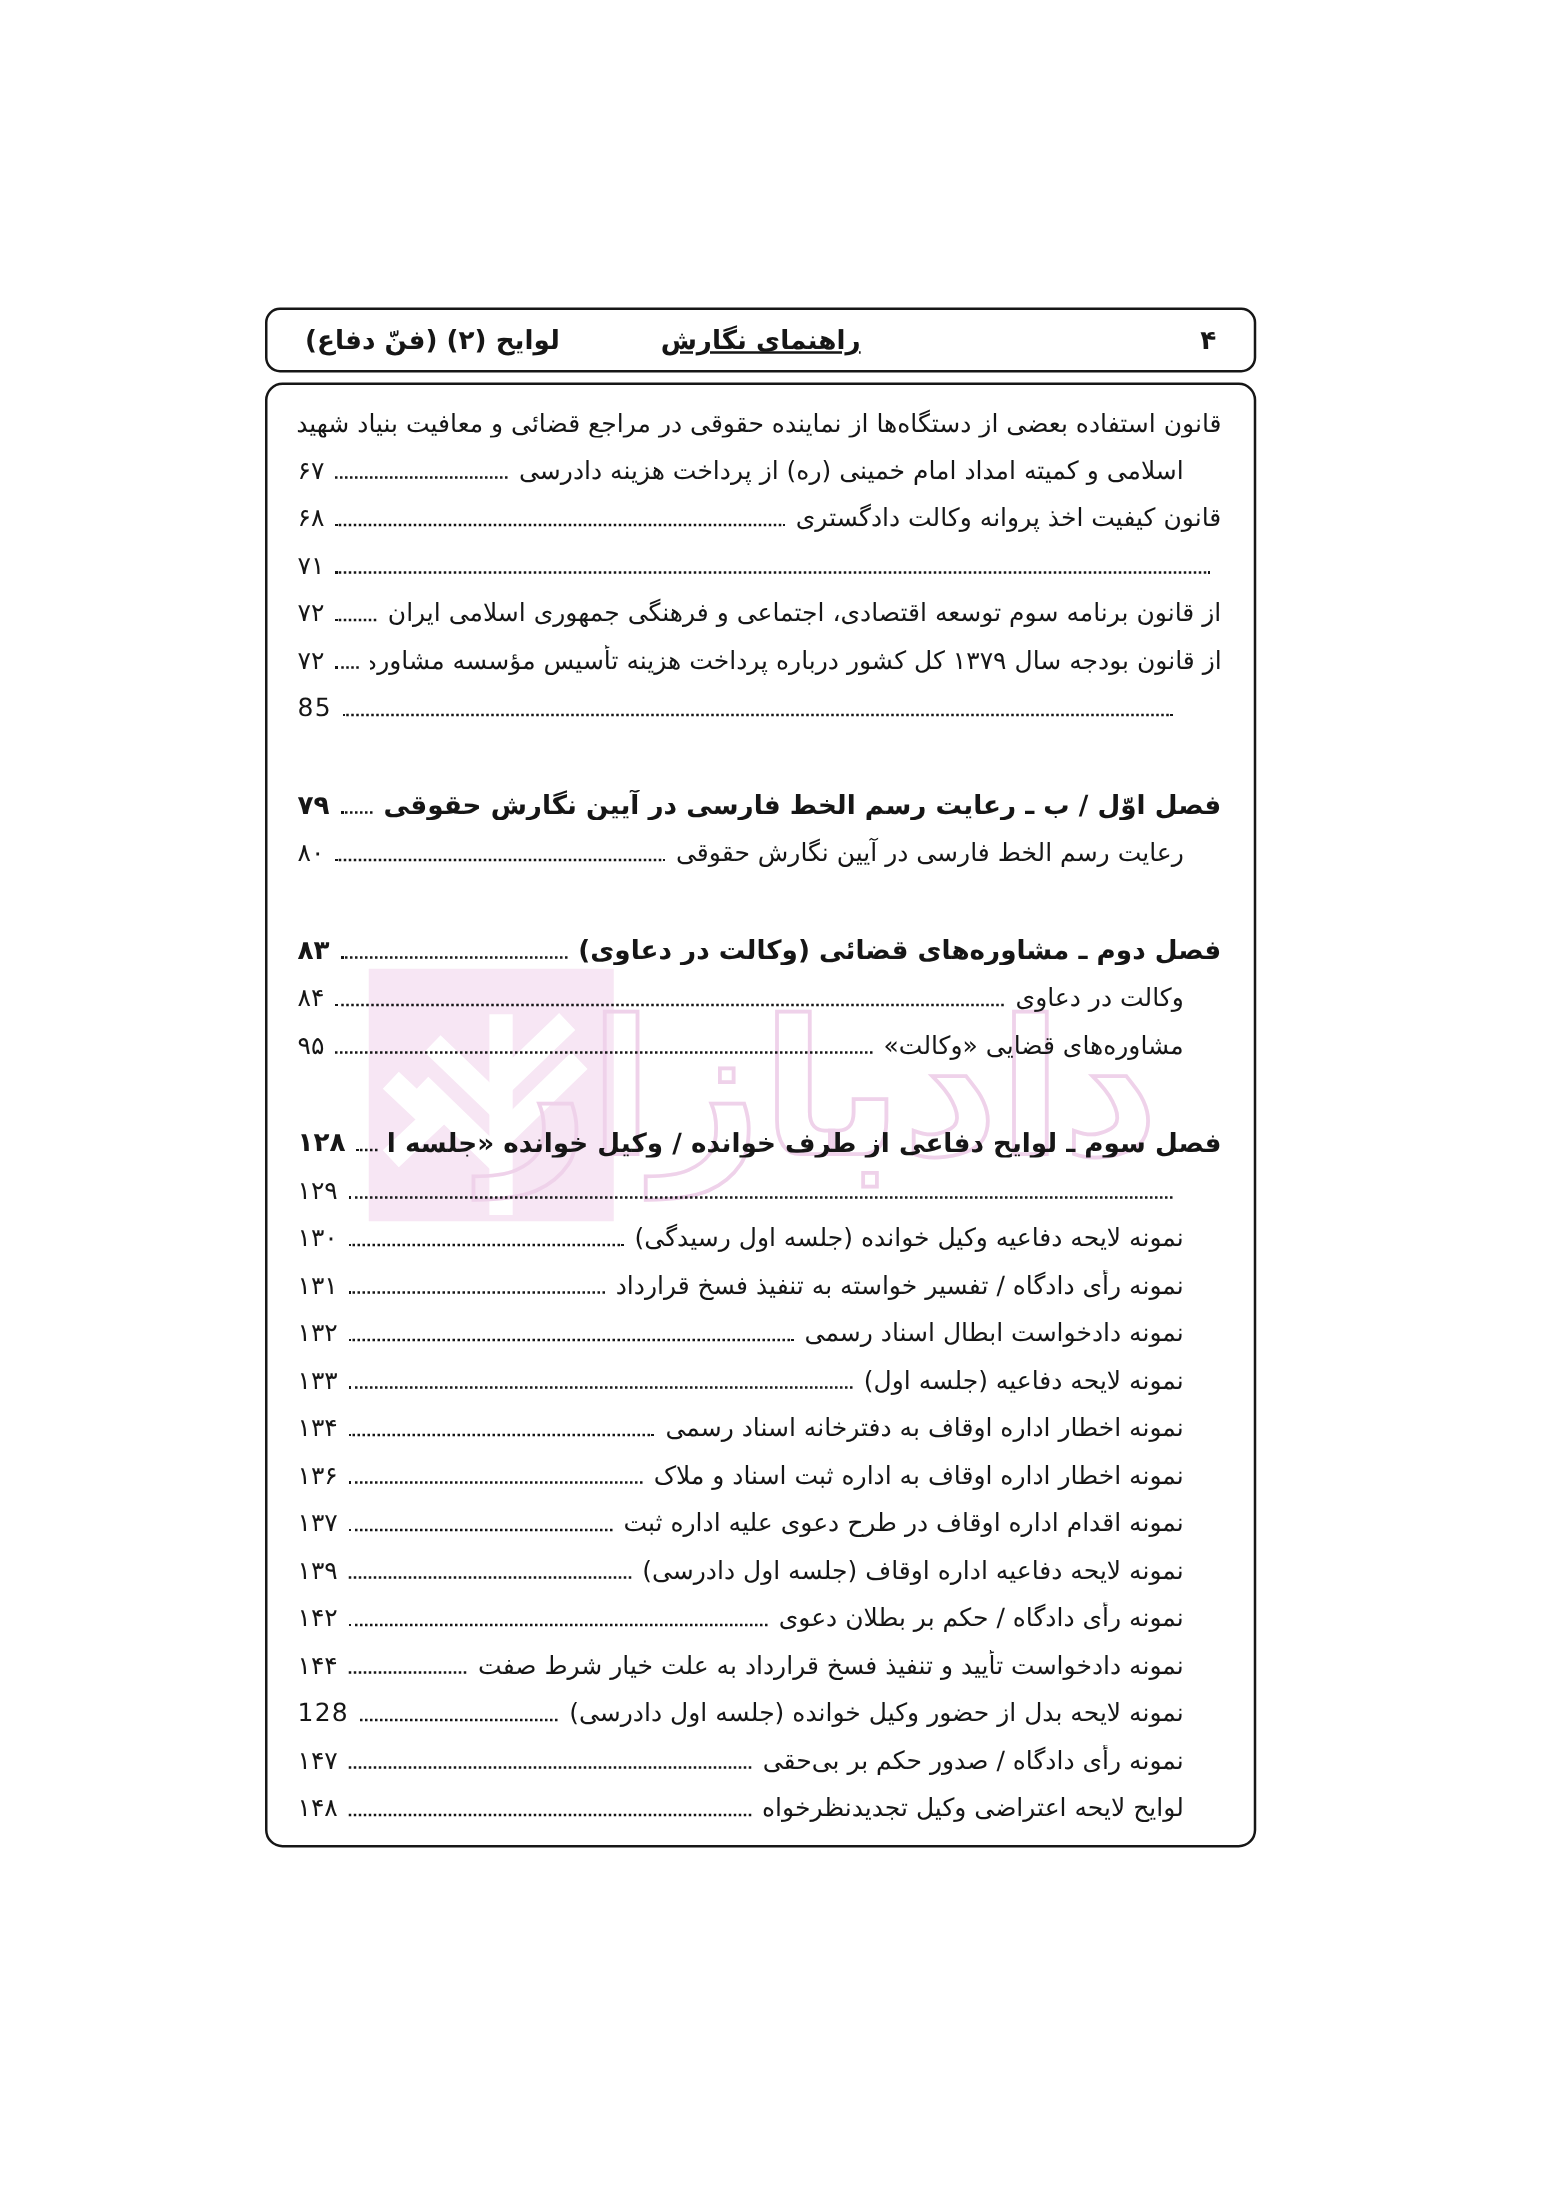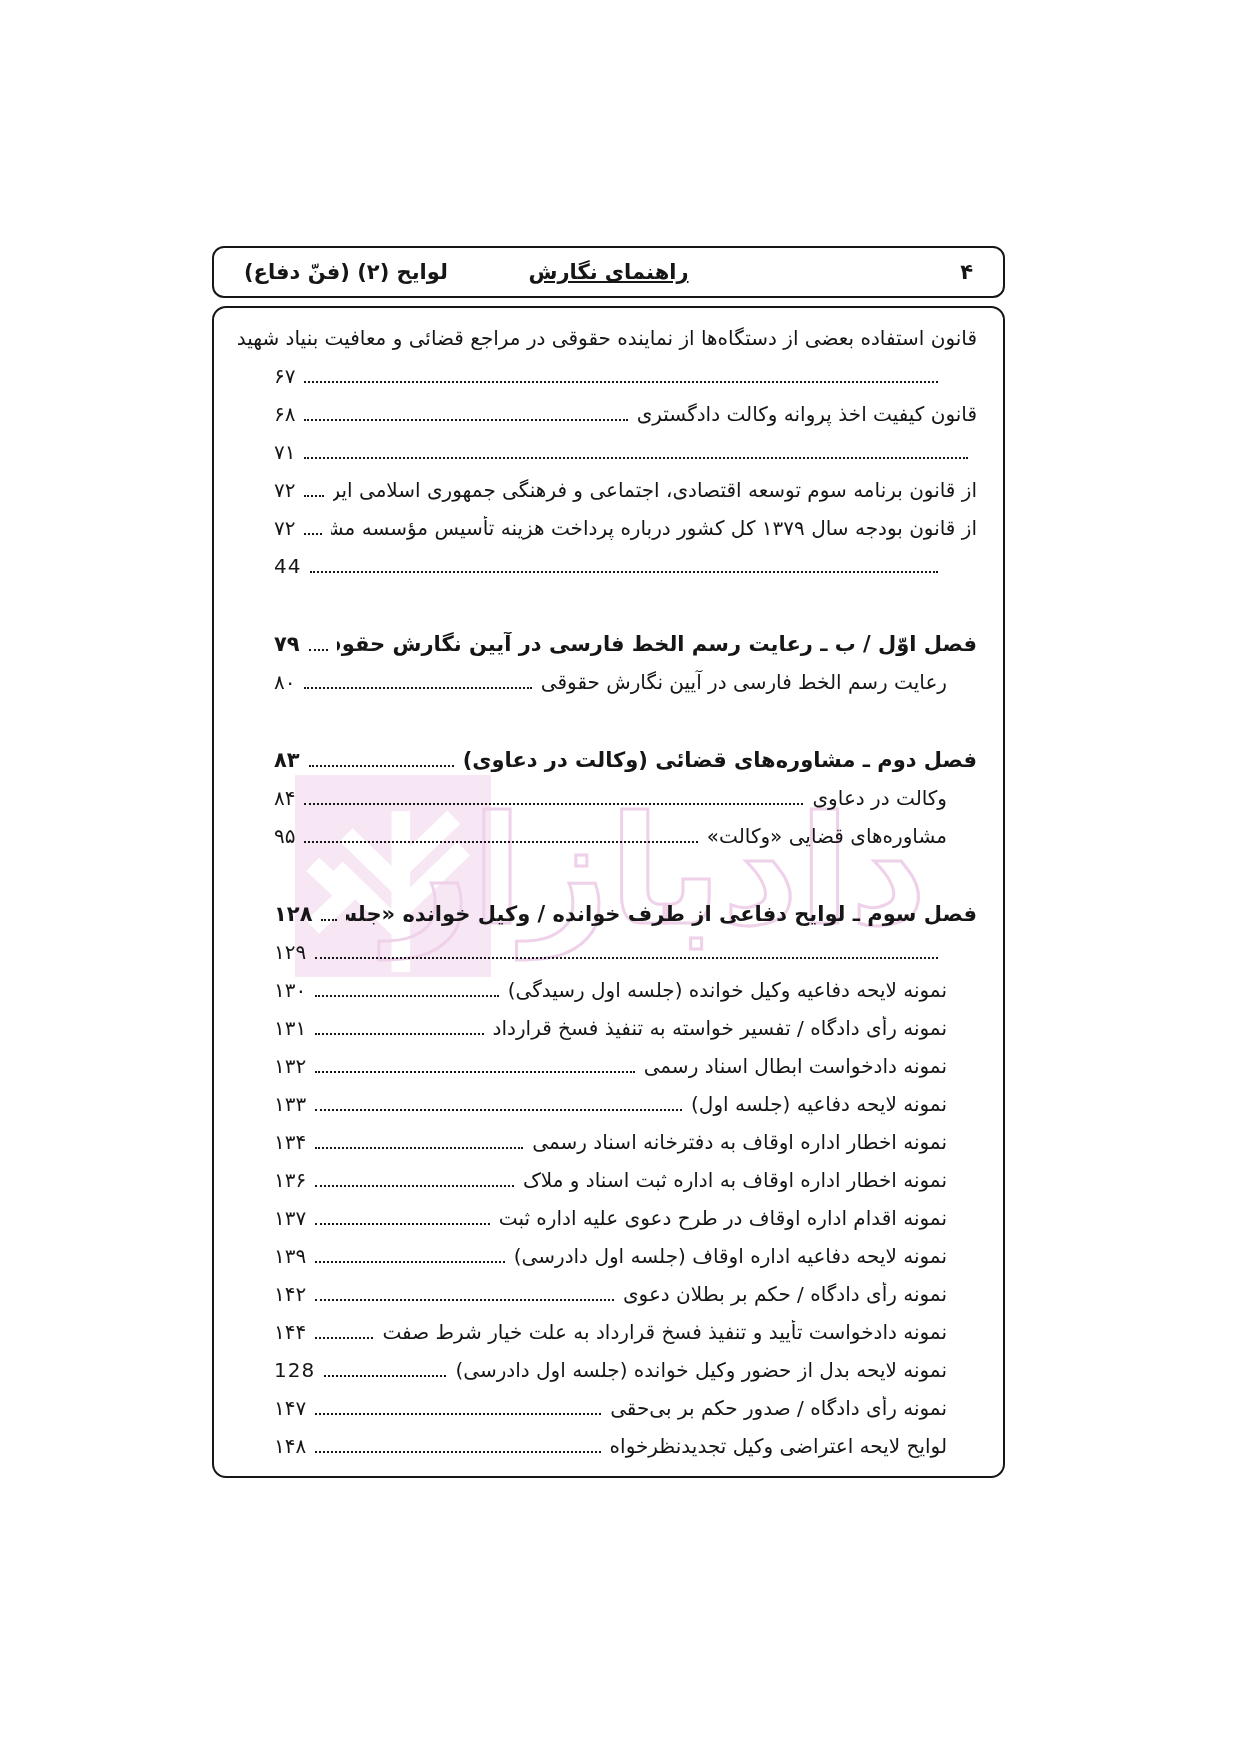--- a/index.html
+++ b/index.html
@@ -63,21 +63,21 @@
   .toc-row.gap{margin-top:40px;}
   .toc-row.bold{font-weight:bold;font-size:21px;}
   .toc-row.indent{padding-right:30px;}
   .entry-text{flex:0 1 auto;overflow:hidden;}
   .leader{
     flex:1 1 20px;min-width:14px;
     border-bottom:2.6px dotted var(--ink);
     position:relative;top:6px;
     margin:0 9px;
   }
-  .page-num{flex:0 0 auto;letter-spacing:1px;margin-left:36px;}
+  .page-num{flex:0 0 auto;letter-spacing:1px;}
 </style>
 </head>
 <body>
 
 <div class="page">
 
   <div class="header-box">
     <span>۴</span>
     <span class="center-title">راهنمای نگارش</span>
     <span>لوایح (۲) (فنّ دفاع)</span>
@@ -99,20 +99,21 @@
       <svg class="wm-text-svg" viewBox="0 0 340 225">
         <text class="wm-text" x="170" y="160" text-anchor="middle">دادبازار</text>
       </svg>
     </div>
 
     <div class="rows" id="toc-rows">
         <div class="toc-row">
           <span class="entry-text">قانون استفاده بعضی از دستگاه‌ها از نماینده حقوقی در مراجع قضائی و معافیت بنیاد شهید انقلاب</span>
         </div>
         <div class="toc-row indent">
+          <span class="entry-text">اسلامی و کمیته امداد امام خمینی (ره) از پرداخت هزینه دادرسی</span>
           <span class="leader"></span>
           <span class="page-num">۶۷</span>
         </div>
         <div class="toc-row">
           <span class="entry-text">قانون کیفیت اخذ پروانه وکالت دادگستری</span>
           <span class="leader"></span>
           <span class="page-num">۶۸</span>
         </div>
         <div class="toc-row">
           <span class="leader"></span>
@@ -123,21 +124,21 @@
           <span class="leader"></span>
           <span class="page-num">۷۲</span>
         </div>
         <div class="toc-row">
           <span class="entry-text">از قانون بودجه سال ۱۳۷۹ کل کشور درباره پرداخت هزینه تأسیس مؤسسه مشاوره حقوقی</span>
           <span class="leader"></span>
           <span class="page-num">۷۲</span>
         </div>
         <div class="toc-row indent">
           <span class="leader"></span>
-          <span class="page-num">44</span>
+          <span class="page-num">85</span>
         </div>
         <div class="toc-row bold gap">
           <span class="entry-text">فصل اوّل / ب ـ رعایت رسم الخط فارسی در آیین نگارش حقوقی</span>
           <span class="leader"></span>
           <span class="page-num">۷۹</span>
         </div>
         <div class="toc-row indent">
           <span class="entry-text">رعایت رسم الخط فارسی در آیین نگارش حقوقی</span>
           <span class="leader"></span>
           <span class="page-num">۸۰</span>

